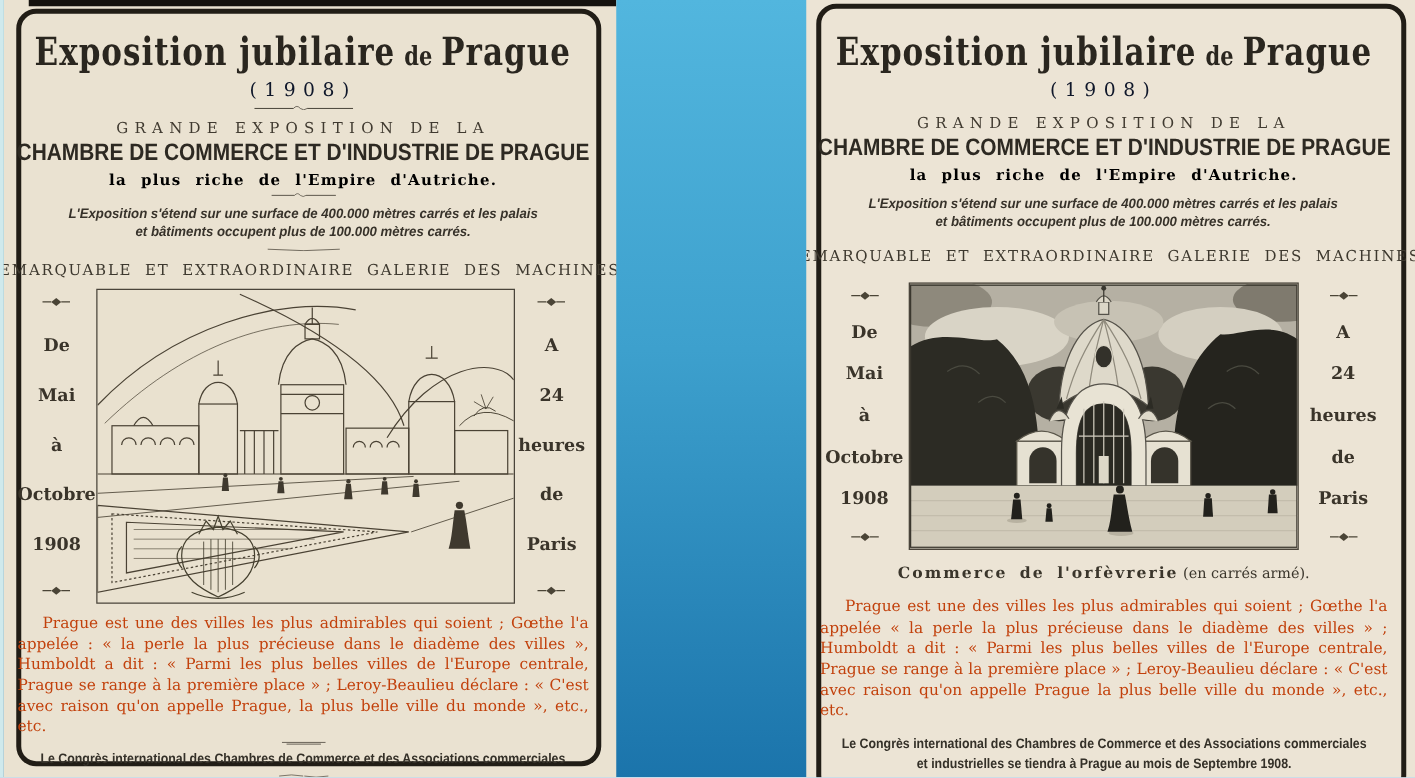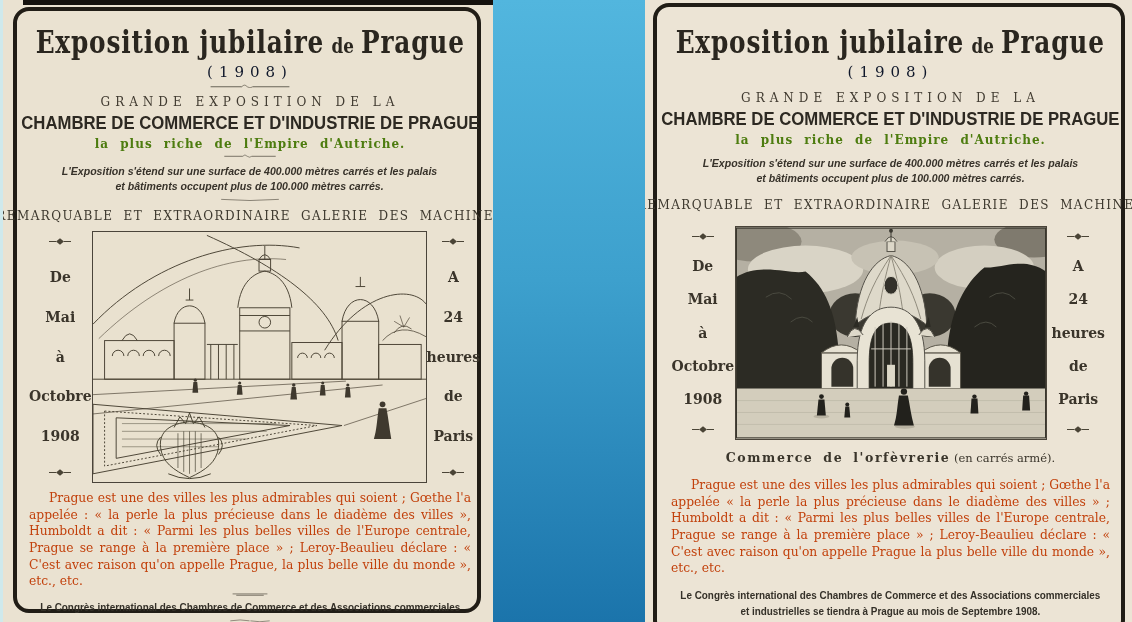--- a/index.html
+++ b/index.html
@@ -11,35 +11,35 @@
 
   .poster{position:absolute;top:0;height:622px;overflow:hidden;color:#3a352b;}
   .poster.p-left{left:3px;width:490px;background:#eae2d1;}
   .poster.p-right{left:645px;width:487px;background:#ece4d5;}
   .scan-strip{position:absolute;top:0;left:20px;right:0;height:5px;background:#15120e;}
   .frame{position:absolute;border:4px solid #211d16;border-radius:16px;pointer-events:none;}
   .p-left  .frame{left:10px;top:7px;right:12px;bottom:9px;}
   .p-right .frame{left:8px;top:3px;right:7px;bottom:-14px;}
 
   .content{position:relative;height:100%;display:flex;flex-direction:column;
-           align-items:center;padding:20px 22px 0 26px;box-sizing:border-box;}
+           align-items:center;padding:20px 22px 0 11px;box-sizing:border-box;}
 
   .title-row{display:flex;align-items:baseline;white-space:nowrap;
              transform:scaleX(.80);transform-origin:center;margin-top:4px;color:#2a261f;}
   .title-main,.title-end{font-weight:bold;font-size:31px;letter-spacing:1px;}
   .title-small{font-weight:bold;font-size:21px;margin:0 9px;}
   .year{font-weight:normal;font-size:15px;letter-spacing:6px;margin-top:3px;color:#0f172a;}
 
   .sq{display:block;margin-top:3px;}
   .sq path{stroke:#3a352b;fill:none;}
 
   .h-small{font-size:12px;letter-spacing:5px;margin-top:7px;white-space:nowrap;color:#403a30;}
   .h-large{font-family:"Liberation Sans","DejaVu Sans",sans-serif;font-weight:bold;font-size:19px;
            white-space:nowrap;transform:scaleX(.88);transform-origin:center;margin-top:3px;color:#2d2922;}
-  .h-sub{font-weight:bold;font-size:12px;letter-spacing:1px;word-spacing:6px;margin-top:3px;color:#4d7c0f;}
+  .h-sub{font-weight:bold;font-size:12px;letter-spacing:1px;word-spacing:6px;margin-top:3px;color:#000000;}
 
   .surface{font-family:"Liberation Sans","DejaVu Sans",sans-serif;font-style:italic;font-weight:bold;
            font-size:11px;line-height:1.4;text-align:center;margin-top:6px;white-space:nowrap;
            transform:scaleX(.96);transform-origin:center;color:#37322a;}
   .galerie{font-size:12px;letter-spacing:1.4px;word-spacing:5px;margin-top:8px;white-space:nowrap;color:#3d382e;}
 
   .mid{display:flex;align-items:center;margin-top:8px;width:100%;}
   .side-col{flex:1;display:flex;flex-direction:column;align-items:center;
             justify-content:space-between;align-self:stretch;padding:6px 0;}
   .side-word{font-weight:bold;font-size:14px;color:#3a342a;}

